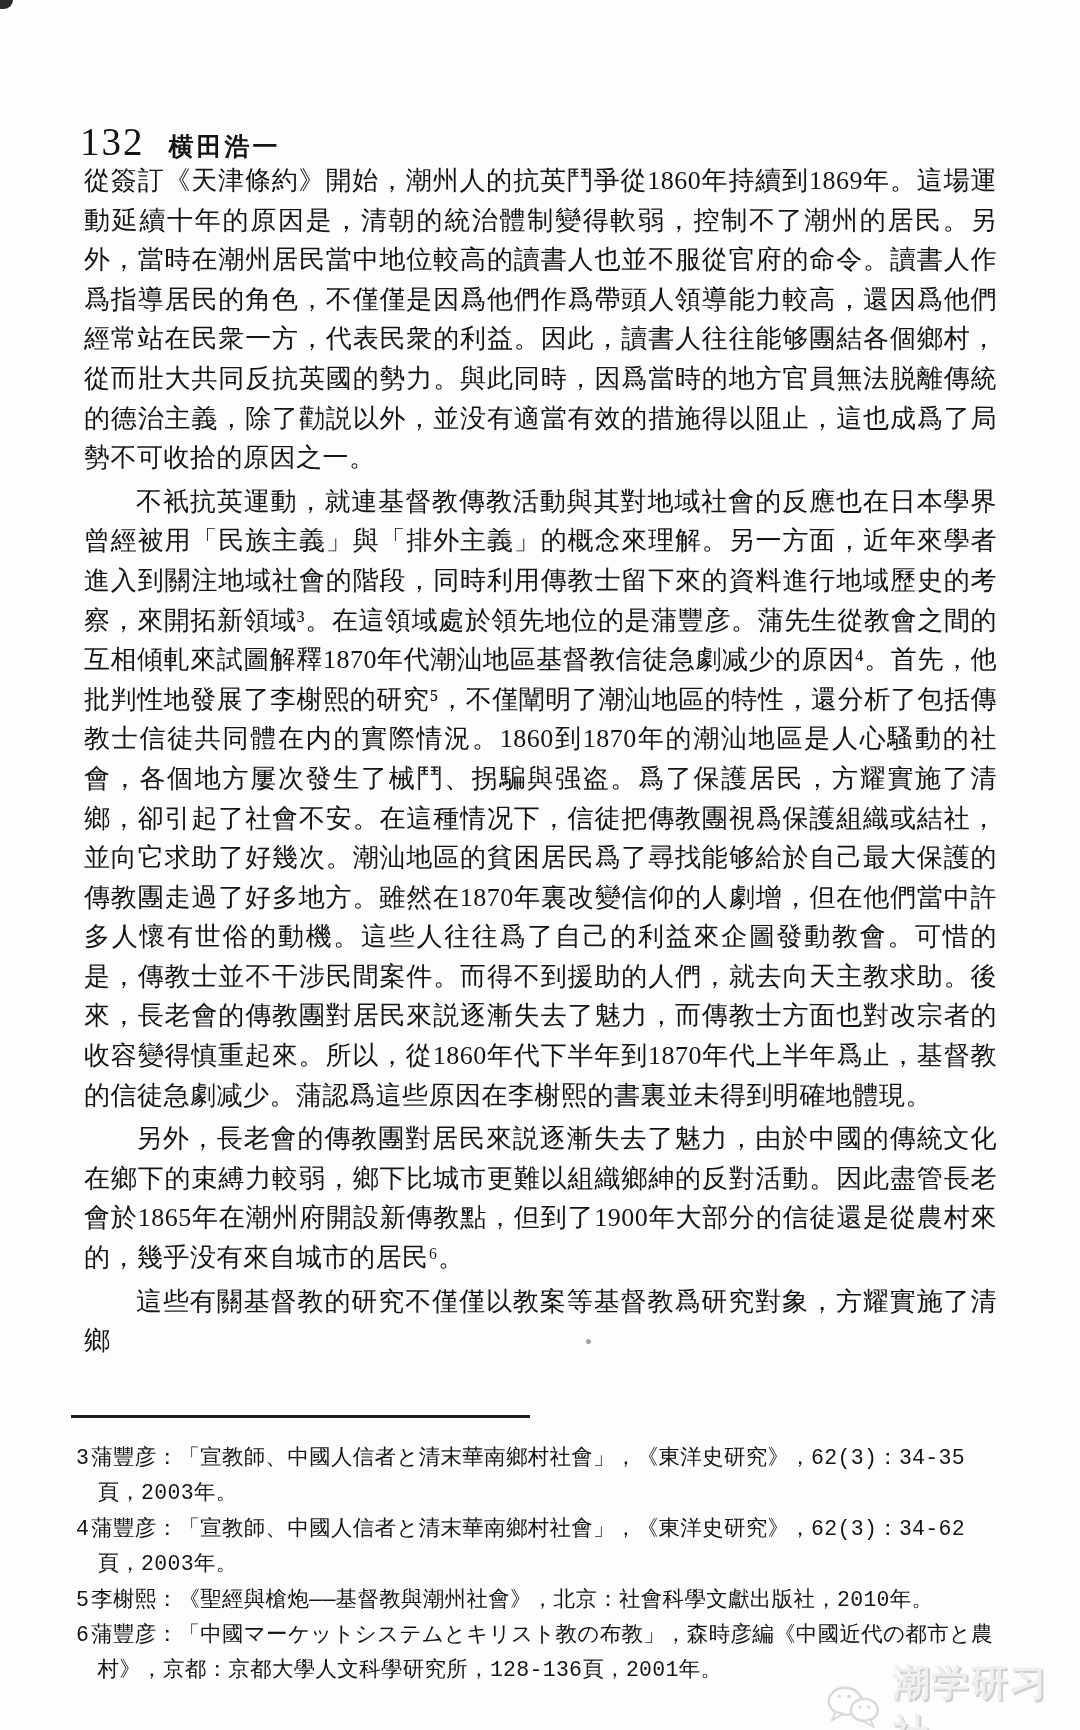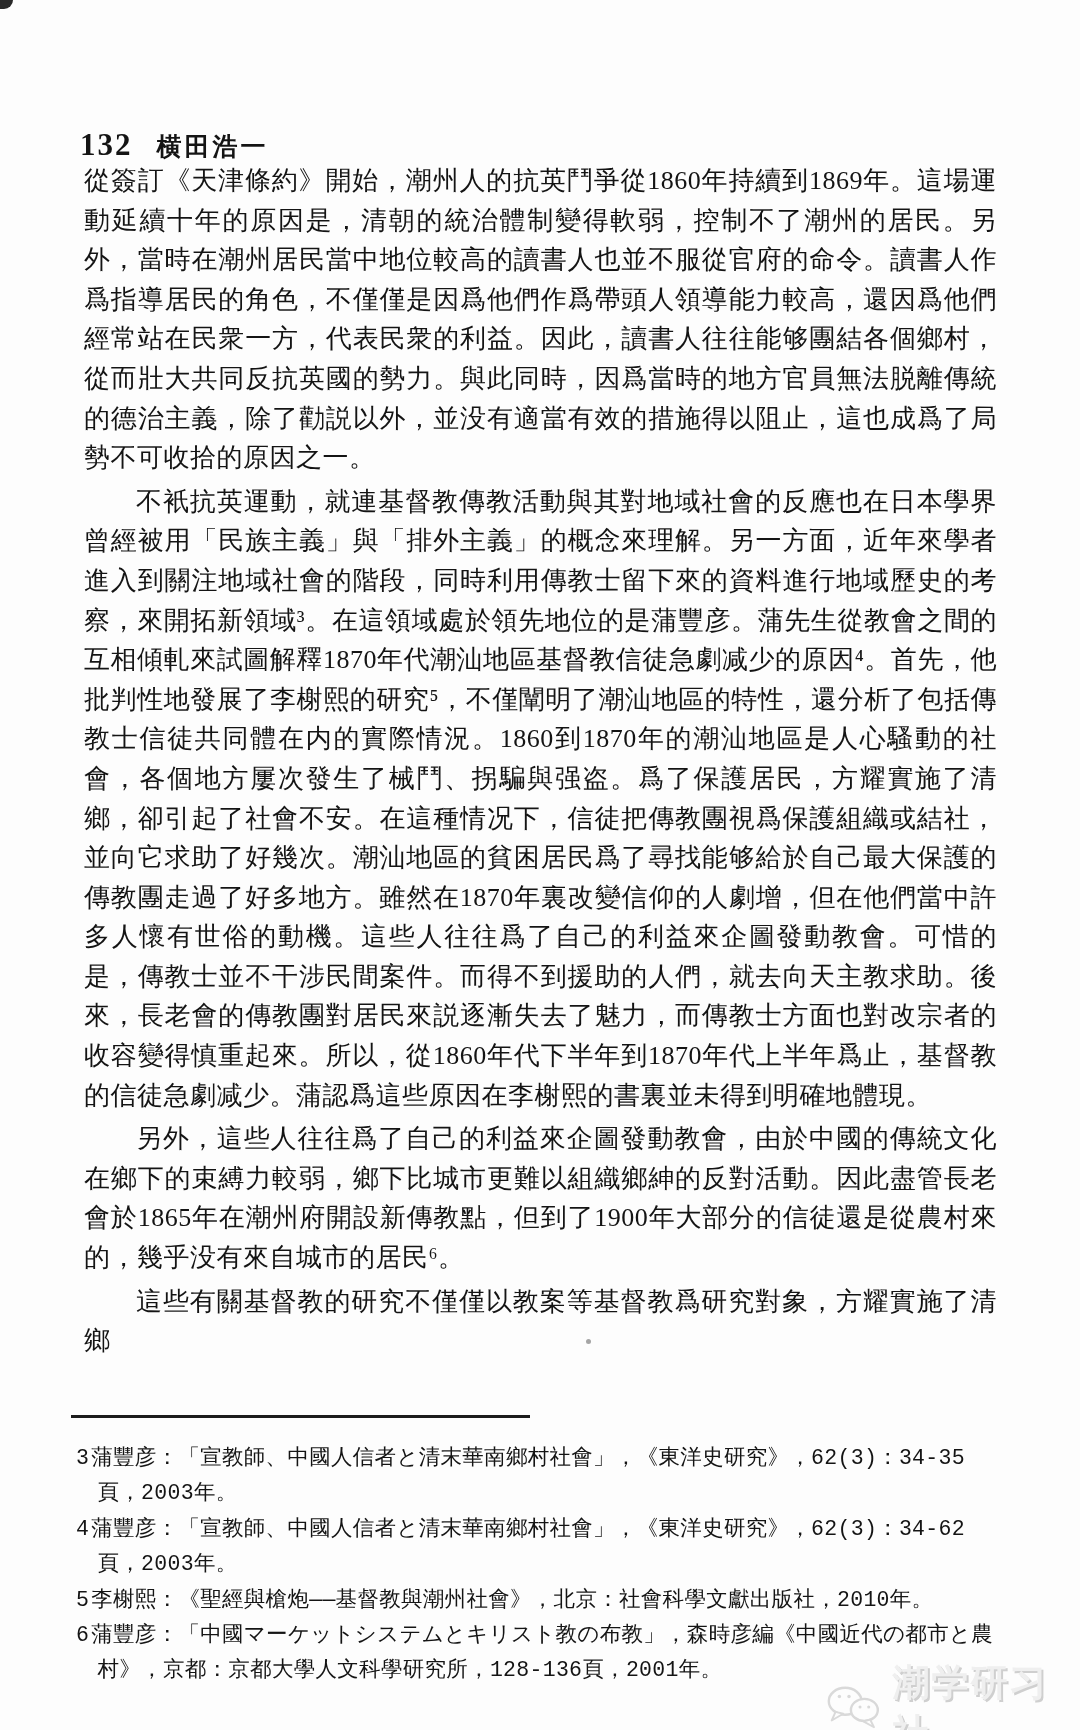--- a/index.html
+++ b/index.html
@@ -23,21 +23,21 @@
   .speck {
     position: absolute; left: 586px; top: 1339px;
     width: 5px; height: 5px; border-radius: 50%;
     background: #8f8f8f; opacity: .8;
   }
 
   .running-header {
     position: absolute; top: 90px; left: 80px;
     display: flex; align-items: baseline; gap: 24px;
   }
-  .page-number { font-size: 31px; letter-spacing: 2px; font-weight: 700; }
+  .page-number { font-size: 39px; letter-spacing: 2px; font-weight: 400; }
   .running-title { font-size: 25px; font-weight: 700; letter-spacing: 3px; margin-top: 40px; }
 
   .body-text {
     position: absolute; top: 157px; left: 80px; width: 921px;
     font-size: 26px; line-height: 39.6px;
     font-weight: 500;
     text-align: justify;
     letter-spacing: 0.5px;
   }
   .body-text p { margin: 4px; }
@@ -78,21 +78,21 @@
   <div class="corner-artifact"></div>
 
   <header class="running-header">
     <span class="page-number">132</span>
     <span class="running-title">横田浩一</span>
   </header>
 
   <main class="body-text">
     <p>從簽訂《天津條約》開始，潮州人的抗英鬥爭從1860年持續到1869年。這場運動延續十年的原因是，清朝的統治體制變得軟弱，控制不了潮州的居民。另外，當時在潮州居民當中地位較高的讀書人也並不服從官府的命令。讀書人作爲指導居民的角色，不僅僅是因爲他們作爲帶頭人領導能力較高，還因爲他們經常站在民衆一方，代表民衆的利益。因此，讀書人往往能够團結各個鄉村，從而壯大共同反抗英國的勢力。與此同時，因爲當時的地方官員無法脱離傳統的德治主義，除了勸説以外，並没有適當有效的措施得以阻止，這也成爲了局勢不可收拾的原因之一。</p>
     <p class="indent">不衹抗英運動，就連基督教傳教活動與其對地域社會的反應也在日本學界曾經被用「民族主義」與「排外主義」的概念來理解。另一方面，近年來學者進入到關注地域社會的階段，同時利用傳教士留下來的資料進行地域歷史的考察，來開拓新領域³。在這領域處於領先地位的是蒲豐彦。蒲先生從教會之間的互相傾軋來試圖解釋1870年代潮汕地區基督教信徒急劇减少的原因⁴。首先，他批判性地發展了李榭熙的研究⁵，不僅闡明了潮汕地區的特性，還分析了包括傳教士信徒共同體在内的實際情況。1860到1870年的潮汕地區是人心騷動的社會，各個地方屢次發生了械鬥、拐騙與强盗。爲了保護居民，方耀實施了清鄉，卻引起了社會不安。在這種情况下，信徒把傳教團視爲保護組織或結社，並向它求助了好幾次。潮汕地區的貧困居民爲了尋找能够給於自己最大保護的傳教團走過了好多地方。雖然在1870年裏改變信仰的人劇增，但在他們當中許多人懷有世俗的動機。這些人往往爲了自己的利益來企圖發動教會。可惜的是，傳教士並不干涉民間案件。而得不到援助的人們，就去向天主教求助。後來，長老會的傳教團對居民來説逐漸失去了魅力，而傳教士方面也對改宗者的收容變得慎重起來。所以，從1860年代下半年到1870年代上半年爲止，基督教的信徒急劇减少。蒲認爲這些原因在李榭熙的書裏並未得到明確地體現。</p>
-    <p class="indent">另外，這些人往往爲了自己的利益來企圖發動教會，由於中國的傳統文化在鄉下的束縛力較弱，鄉下比城市更難以組織鄉紳的反對活動。因此盡管長老會於1865年在潮州府開設新傳教點，但到了1900年大部分的信徒還是從農村來的，幾乎没有來自城市的居民⁶。</p>
+    <p class="indent">另外，長老會的傳教團對居民來説逐漸失去了魅力，由於中國的傳統文化在鄉下的束縛力較弱，鄉下比城市更難以組織鄉紳的反對活動。因此盡管長老會於1865年在潮州府開設新傳教點，但到了1900年大部分的信徒還是從農村來的，幾乎没有來自城市的居民⁶。</p>
     <p class="indent">這些有關基督教的研究不僅僅以教案等基督教爲研究對象，方耀實施了清鄉</p>
   </main>
 
   <div class="footnote-rule"></div>
 
   <section class="footnotes">
     <div class="footnote"><span class="fn-label">3</span><span>蒲豐彦：「宣教師、中國人信者と清末華南鄉村社會」，《東洋史研究》，62(3)：34-35頁，2003年。</span></div>
     <div class="footnote"><span class="fn-label">4</span><span>蒲豐彦：「宣教師、中國人信者と清末華南鄉村社會」，《東洋史研究》，62(3)：34-62頁，2003年。</span></div>
     <div class="footnote"><span class="fn-label">5</span><span>李榭熙：《聖經與槍炮——基督教與潮州社會》，北京：社會科學文獻出版社，2010年。</span></div>
     <div class="footnote"><span class="fn-label">6</span><span>蒲豐彦：「中國マーケットシステムとキリスト教の布教」，森時彦編《中國近代の都市と農村》，京都：京都大學人文科學研究所，128-136頁，2001年。</span></div>

